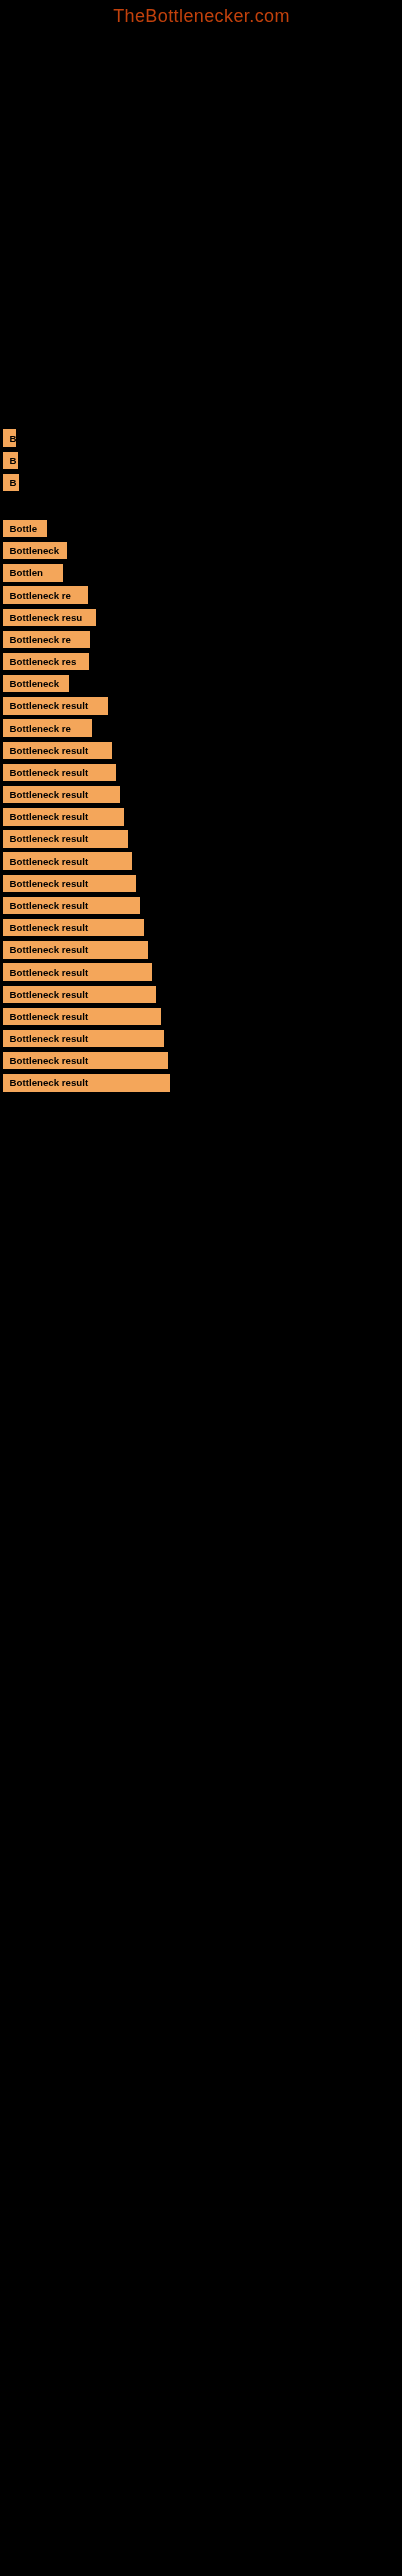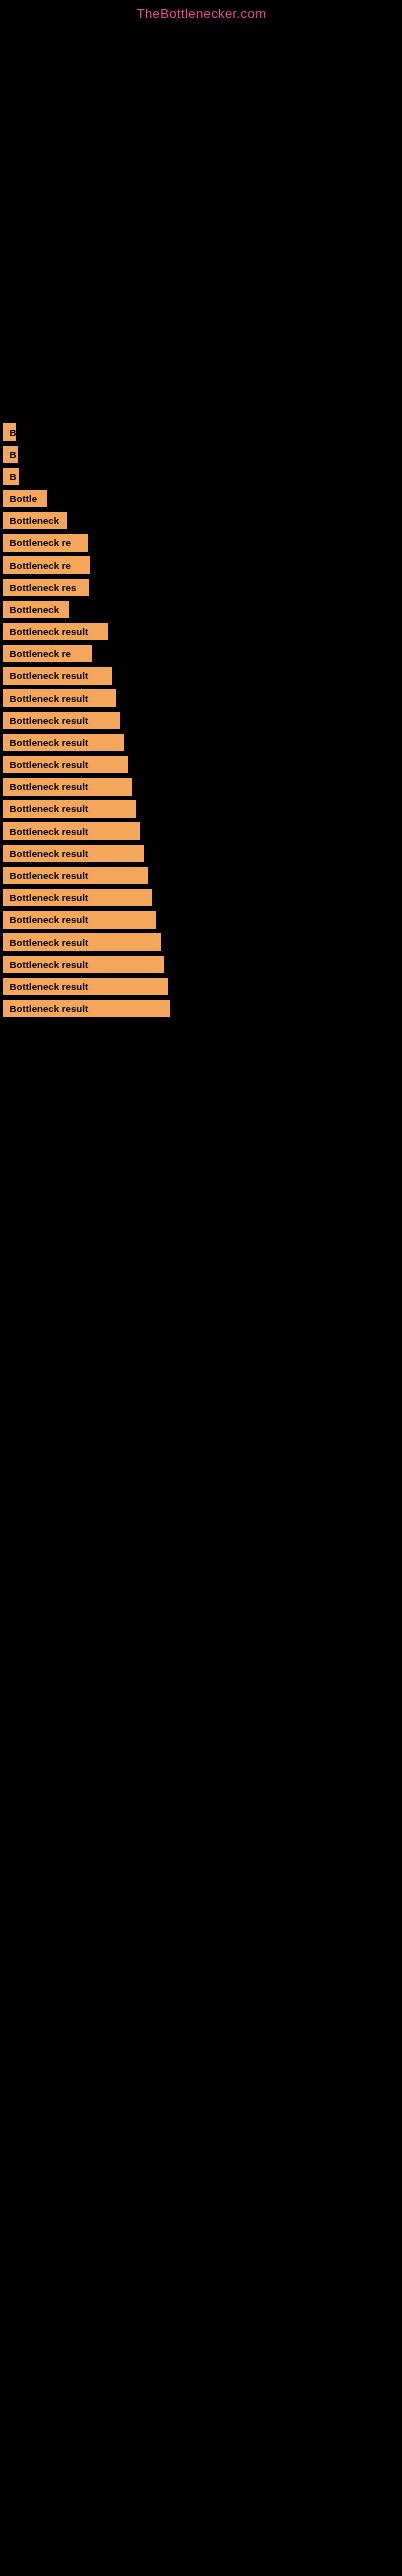--- a/index.html
+++ b/index.html
@@ -8,22 +8,22 @@
       box-sizing: border-box;
     }
     body {
       background-color: #000000;
       width: 403px;
       min-height: 2576px;
       font-family: Arial, sans-serif;
       position: relative;
     }
     .site-title {
-      color: #ec4899;
-      font-size: 13px;
+      color: #c2410c;
+      font-size: 18px;
       text-align: center;
       padding-top: 6.4px;
       padding-bottom: 3.2px;
       letter-spacing: 0.4px;
     }
     .chart-area {
       width: 100%;
       height: 386px;
       background-color: #000000;
       position: relative;
@@ -42,21 +42,21 @@
       font-size: 9.7px;
       font-weight: bold;
       padding: 3.2px 6.4px;
       white-space: nowrap;
       overflow: hidden;
     }
     
     .w-16  { width: 13px; }
     .w-18  { width: 14.5px; }
     .w-20  { width: 16px; }
-    .w-55  { width: 44px; }
+    .w-55  { width: 44px; margin-top: 24px; }
     .w-80  { width: 64px; }
     .w-75  { width: 60px; }
     .w-105 { width: 85px; }
     .w-115 { width: 93px; }
     .w-108 { width: 87px; }
     .w-112 { width: 86px; }
     .w-82  { width: 66px; }
     .w-110 { width: 89px; }
     .w-130 { width: 105px; }
     .w-135 { width: 109px; }
@@ -94,21 +94,27 @@
     <div class="result-item">
       <div class="result-badge w-20">B</div>
     </div>
     <div class="result-item">
       <div class="result-badge w-55">Bottle</div>
     </div>
     <div class="result-item">
       <div class="result-badge w-80">Bottleneck</div>
     </div>
     <div class="result-item">
+      <div class="result-badge w-75">Bottlen</div>
+    </div>
+    <div class="result-item">
       <div class="result-badge w-105">Bottleneck re</div>
+    </div>
+    <div class="result-item">
+      <div class="result-badge w-115">Bottleneck resu</div>
     </div>
     <div class="result-item">
       <div class="result-badge w-108">Bottleneck re</div>
     </div>
     <div class="result-item">
       <div class="result-badge w-112">Bottleneck res</div>
     </div>
     <div class="result-item">
       <div class="result-badge w-82">Bottleneck</div>
     </div>

